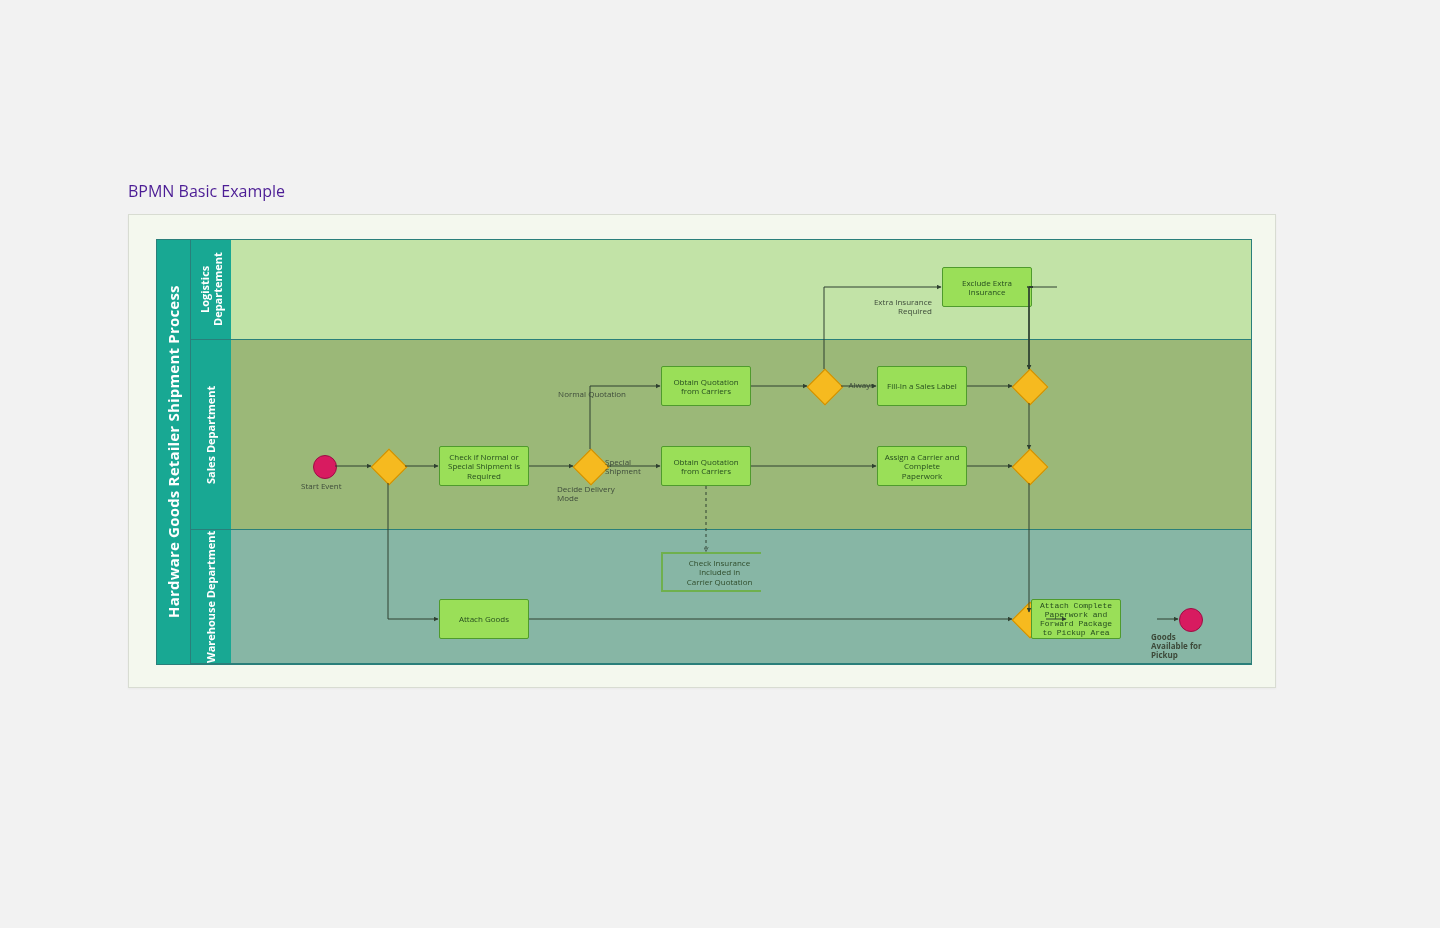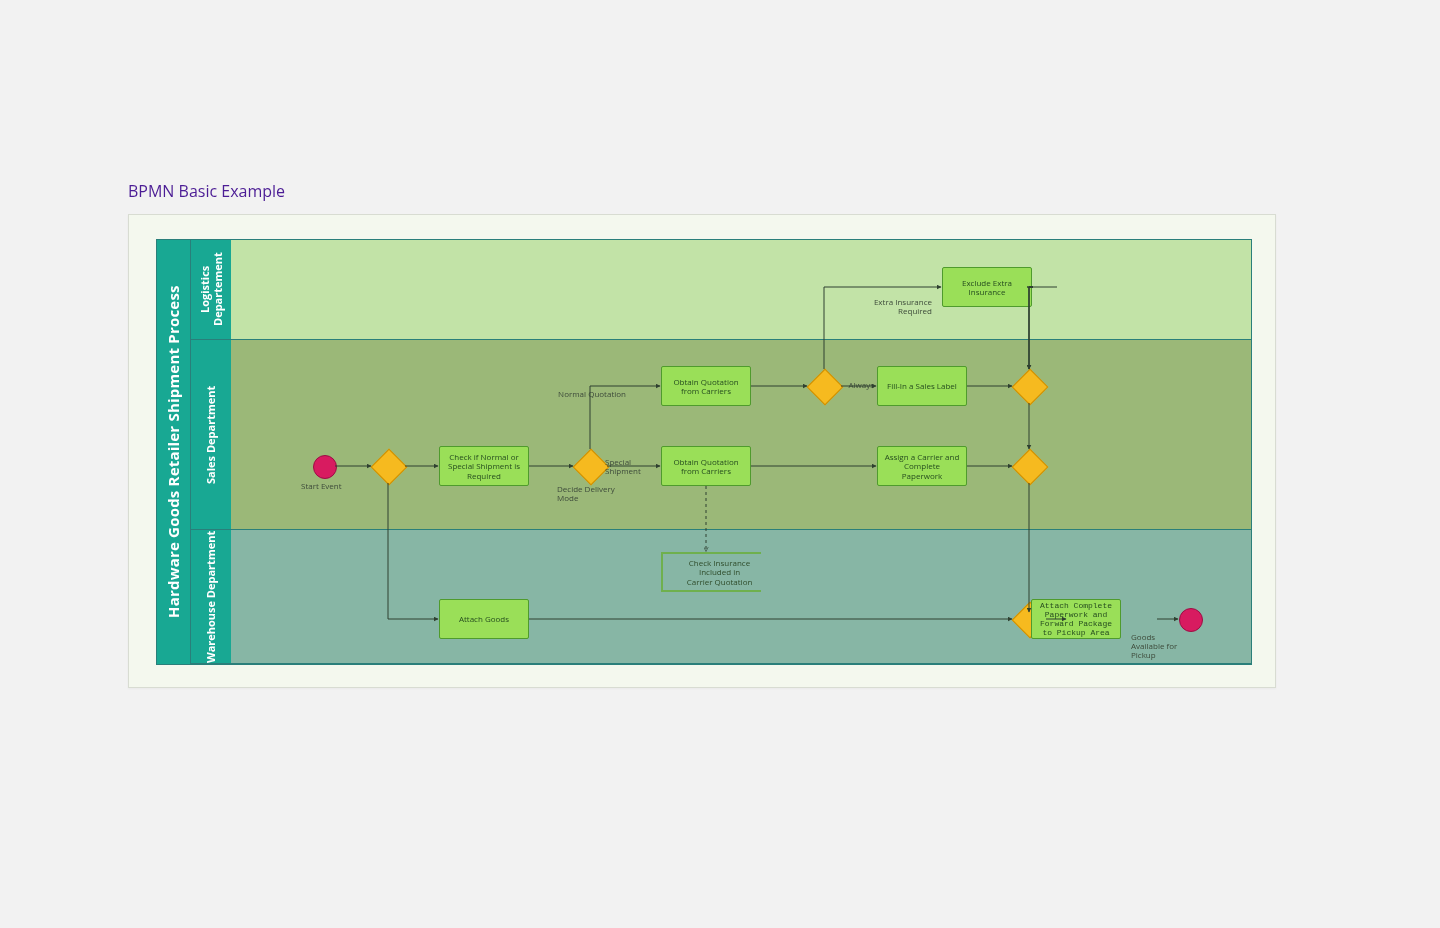--- a/index.html
+++ b/index.html
@@ -213,21 +213,21 @@
 
         <div class="annotation" style="left:430px; top:22px; height:40px;">Check Insurance Included in Carrier Quotation</div>
 
         <div class="node task" style="left:208px; top:69px;">Attach Goods</div>
 
         <div class="node gateway" style="left:786px; top:77px;"></div>
 
         <div class="node task" style="left:800px; top:69px;font-family:Liberation Mono, monospace;">Attach Complete Paperwork and Forward Package to Pickup Area</div>
 
         <div class="node event-circle" style="left:948px; top:78px;"></div>
-        <div class="caption" style="left:900px; top:103px; width:56px;">Goods Available for Pickup</div>
+        <div class="caption" style="left:920px; top:103px; width:56px;font-weight:bold;">Goods Available for Pickup</div>
       </div>
     </div>
 
     <svg class="edges" viewBox="0 0 1094 424">
       <defs>
         <marker id="ah" viewBox="0 0 10 10" refX="9" refY="5" markerWidth="5" markerHeight="5" orient="auto-start-reverse">
           <path d="M0,0 L10,5 L0,10 z" fill="#2f4030"></path>
         </marker>
         <marker id="ahopen" viewBox="0 0 10 10" refX="9" refY="5" markerWidth="5" markerHeight="5" orient="auto-start-reverse">
           <path d="M0,0 L10,5 L0,10 M0,5" fill="none" stroke="#2f4030" stroke-width="1.2"></path>

